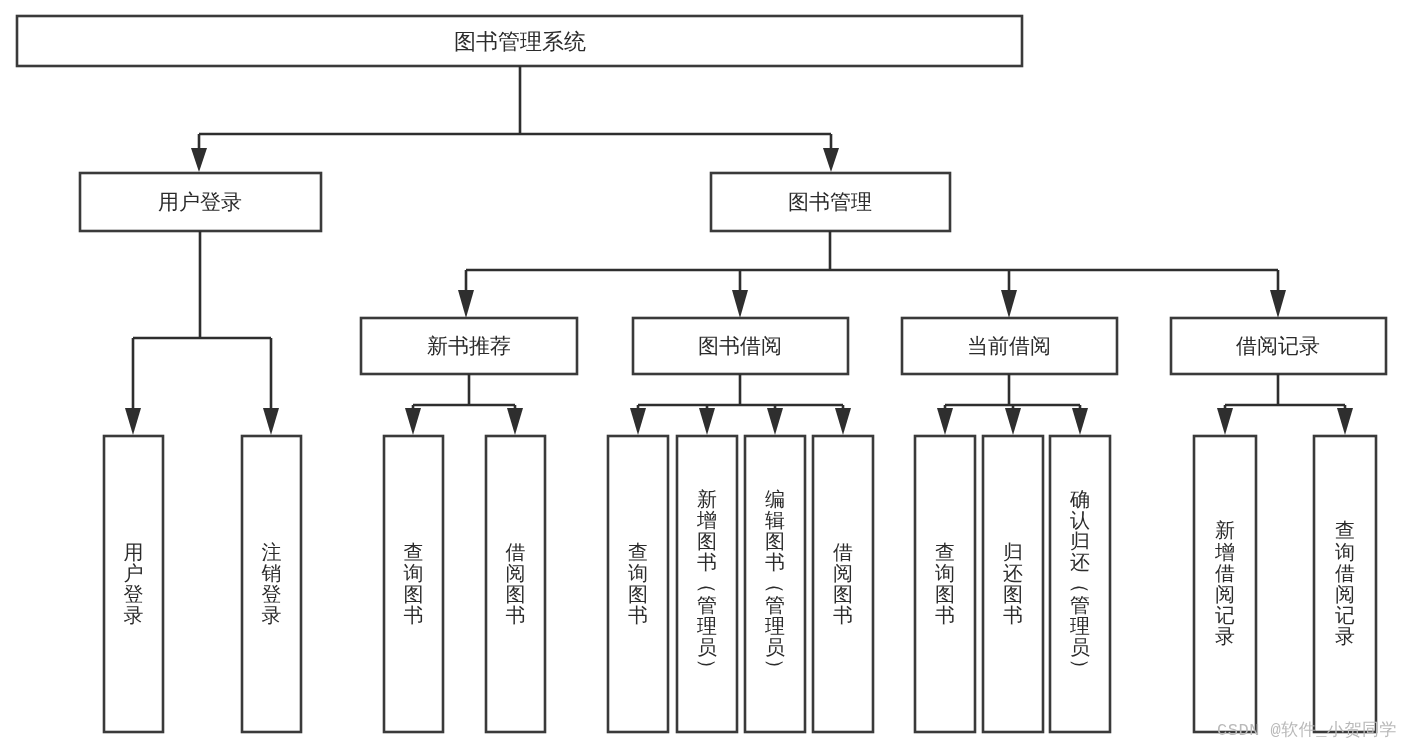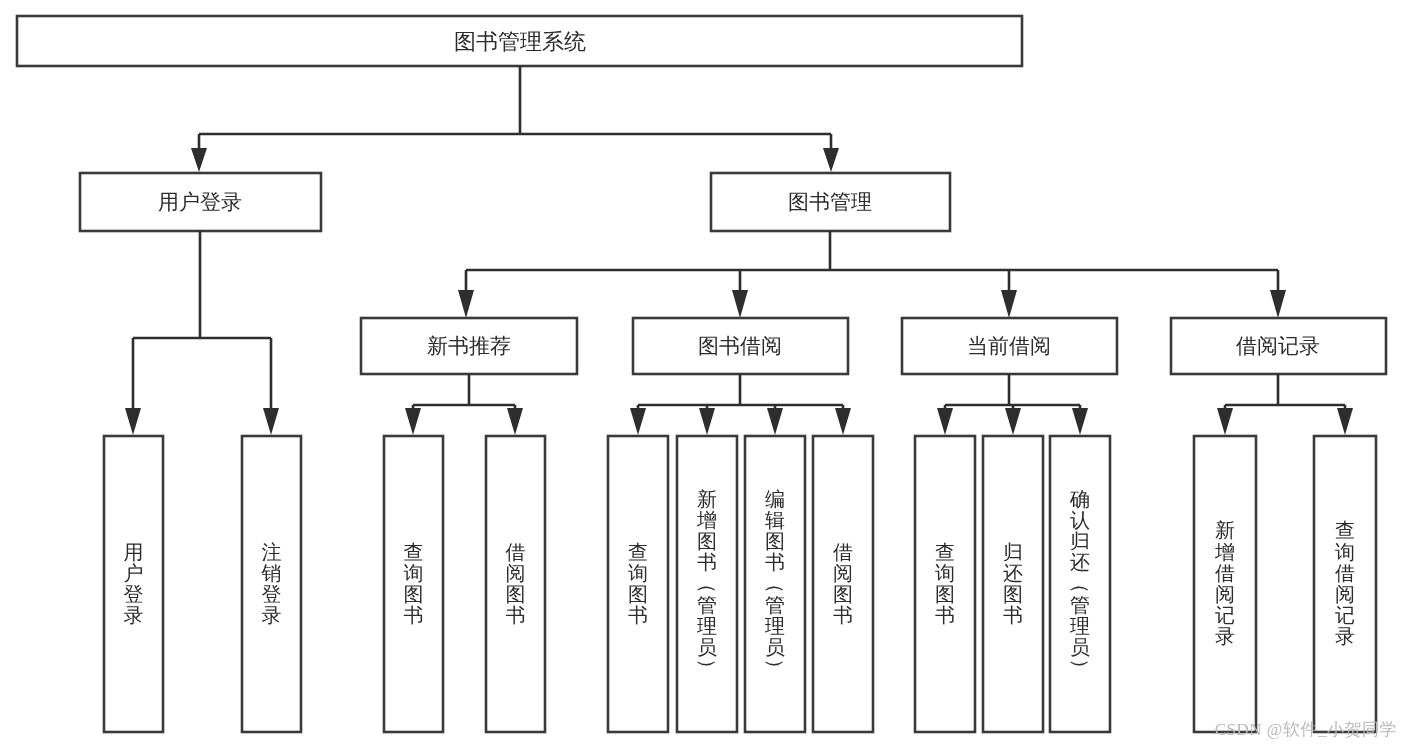--- a/index.html
+++ b/index.html
@@ -73,21 +73,21 @@
     display: block;
   }
   .vlabel-wrap span.ch.paren {
     transform: rotate(90deg);
     display: block;
   }
   .watermark {
     position: absolute;
     right: 8px;
     bottom: 6px;
-    font-family: Liberation Serif, serif;
+    font-family: Liberation Mono, monospace;
     font-size: 17px;
     color: #b9b9b9;
     letter-spacing: 0.5px;
     user-select: none;
     margin-top: 44px;
   }
 </style>
 </head>
 <body>
 

